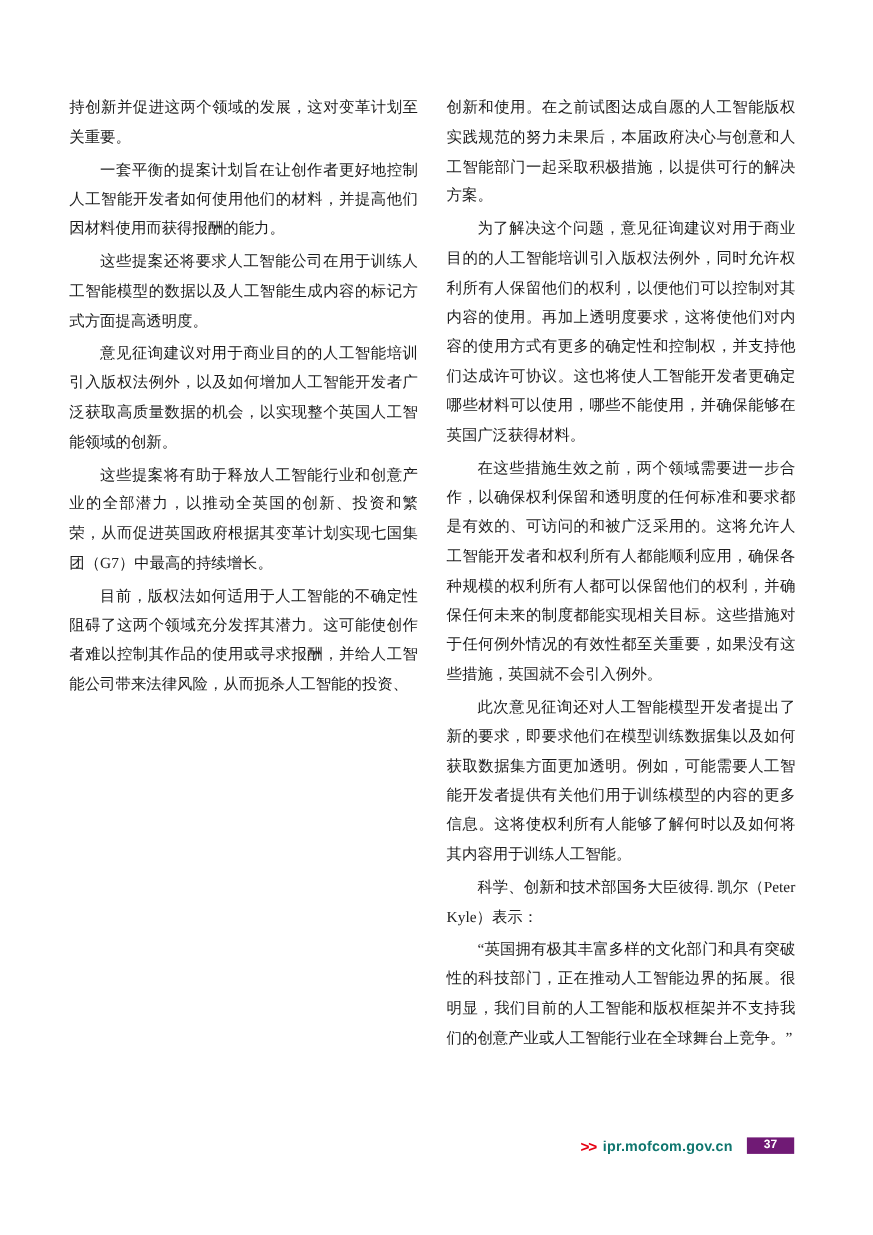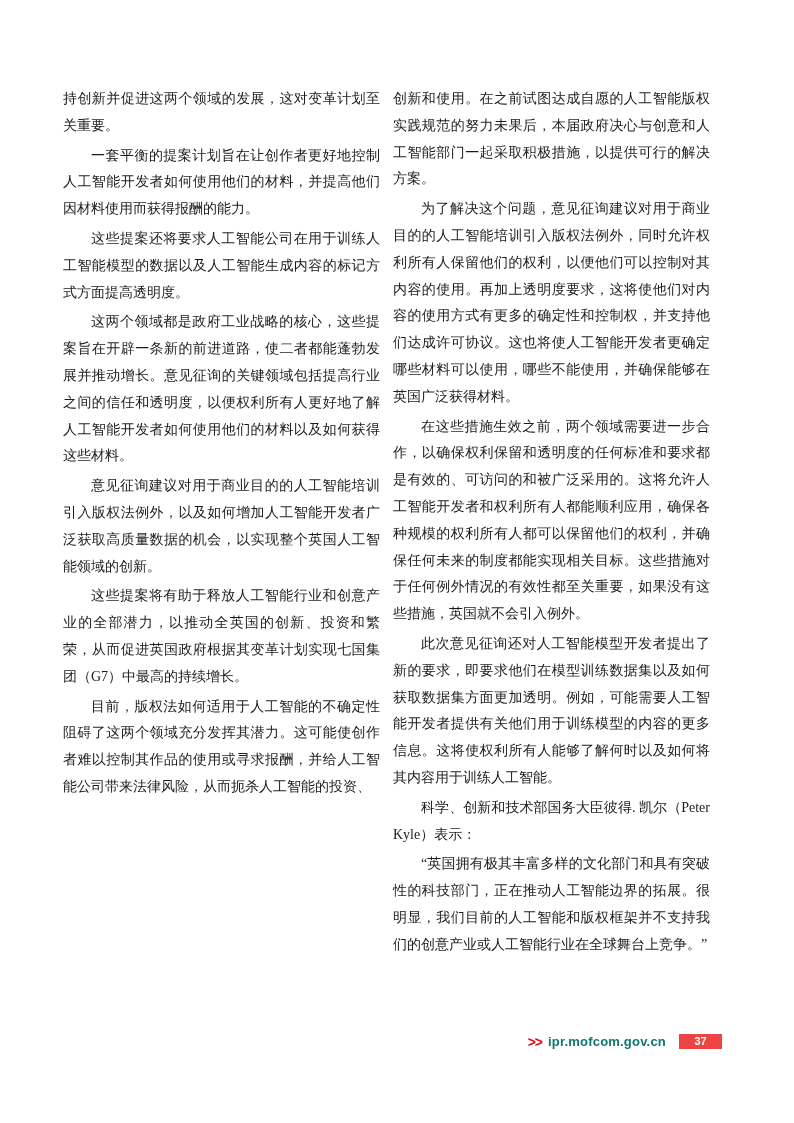--- a/index.html
+++ b/index.html
@@ -18,21 +18,21 @@
     inset: 0;
     background: #ffffff;
     overflow: hidden;
   }
   .columns {
     position: absolute;
     left: 63px;
     top: 86px;
     width: 660px;
     display: flex;
-    gap: 13px;
+    gap: 26px;
   }
   .column {
     width: 317px;
   }
   .column p {
     margin: 0 0 3px 0;
     font-size: 14px;
     line-height: 26.8px;
     color: #1c1c1c;
     text-align: justify;
@@ -61,40 +61,39 @@
     margin-left: 6px;
     font-size: 13px;
     font-weight: bold;
     color: #0f766e;
     letter-spacing: 0.2px;
   }
   .page-badge {
     margin-left: 13px;
     width: 43px;
     height: 15px;
-    background: #ef4444;
+    background: #701a75;
     color: #ffffff;
     font-size: 11px;
     font-weight: bold;
     line-height: 15px;
     text-align: center;
   }
 </style>
 </head>
 <body>
 
 <div class="page">
 
   <div class="columns">
 
     <div class="column">
       <p>持创新并促进这两个领域的发展，这对变革计划至关重要。</p>
       <p class="indent">一套平衡的提案计划旨在让创作者更好地控制人工智能开发者如何使用他们的材料，并提高他们因材料使用而获得报酬的能力。</p>
       <p class="indent">这些提案还将要求人工智能公司在用于训练人工智能模型的数据以及人工智能生成内容的标记方式方面提高透明度。</p>
-      <p class="indent">这两个领域都是政府工业战略的核心，这些提案旨在开辟一条新的前进道路，使二者都能蓬勃发展并推动增长。意见征询的关键领域包括提高行业之间的信任和透明度，以便权利所有人更好地了解人工智能开发者如何使用他们的材料以及如何获得这些材料。</p>
       <p class="indent">意见征询建议对用于商业目的的人工智能培训引入版权法例外，以及如何增加人工智能开发者广泛获取高质量数据的机会，以实现整个英国人工智能领域的创新。</p>
       <p class="indent">这些提案将有助于释放人工智能行业和创意产业的全部潜力，以推动全英国的创新、投资和繁荣，从而促进英国政府根据其变革计划实现七国集团（G7）中最高的持续增长。</p>
       <p class="indent">目前，版权法如何适用于人工智能的不确定性阻碍了这两个领域充分发挥其潜力。这可能使创作者难以控制其作品的使用或寻求报酬，并给人工智能公司带来法律风险，从而扼杀人工智能的投资、</p>
     </div>
 
     <div class="column">
       <p>创新和使用。在之前试图达成自愿的人工智能版权实践规范的努力未果后，本届政府决心与创意和人工智能部门一起采取积极措施，以提供可行的解决方案。</p>
       <p class="indent">为了解决这个问题，意见征询建议对用于商业目的的人工智能培训引入版权法例外，同时允许权利所有人保留他们的权利，以便他们可以控制对其内容的使用。再加上透明度要求，这将使他们对内容的使用方式有更多的确定性和控制权，并支持他们达成许可协议。这也将使人工智能开发者更确定哪些材料可以使用，哪些不能使用，并确保能够在英国广泛获得材料。</p>
       <p class="indent">在这些措施生效之前，两个领域需要进一步合作，以确保权利保留和透明度的任何标准和要求都是有效的、可访问的和被广泛采用的。这将允许人工智能开发者和权利所有人都能顺利应用，确保各种规模的权利所有人都可以保留他们的权利，并确保任何未来的制度都能实现相关目标。这些措施对于任何例外情况的有效性都至关重要，如果没有这些措施，英国就不会引入例外。</p>
       <p class="indent">此次意见征询还对人工智能模型开发者提出了新的要求，即要求他们在模型训练数据集以及如何获取数据集方面更加透明。例如，可能需要人工智能开发者提供有关他们用于训练模型的内容的更多信息。这将使权利所有人能够了解何时以及如何将其内容用于训练人工智能。</p>

